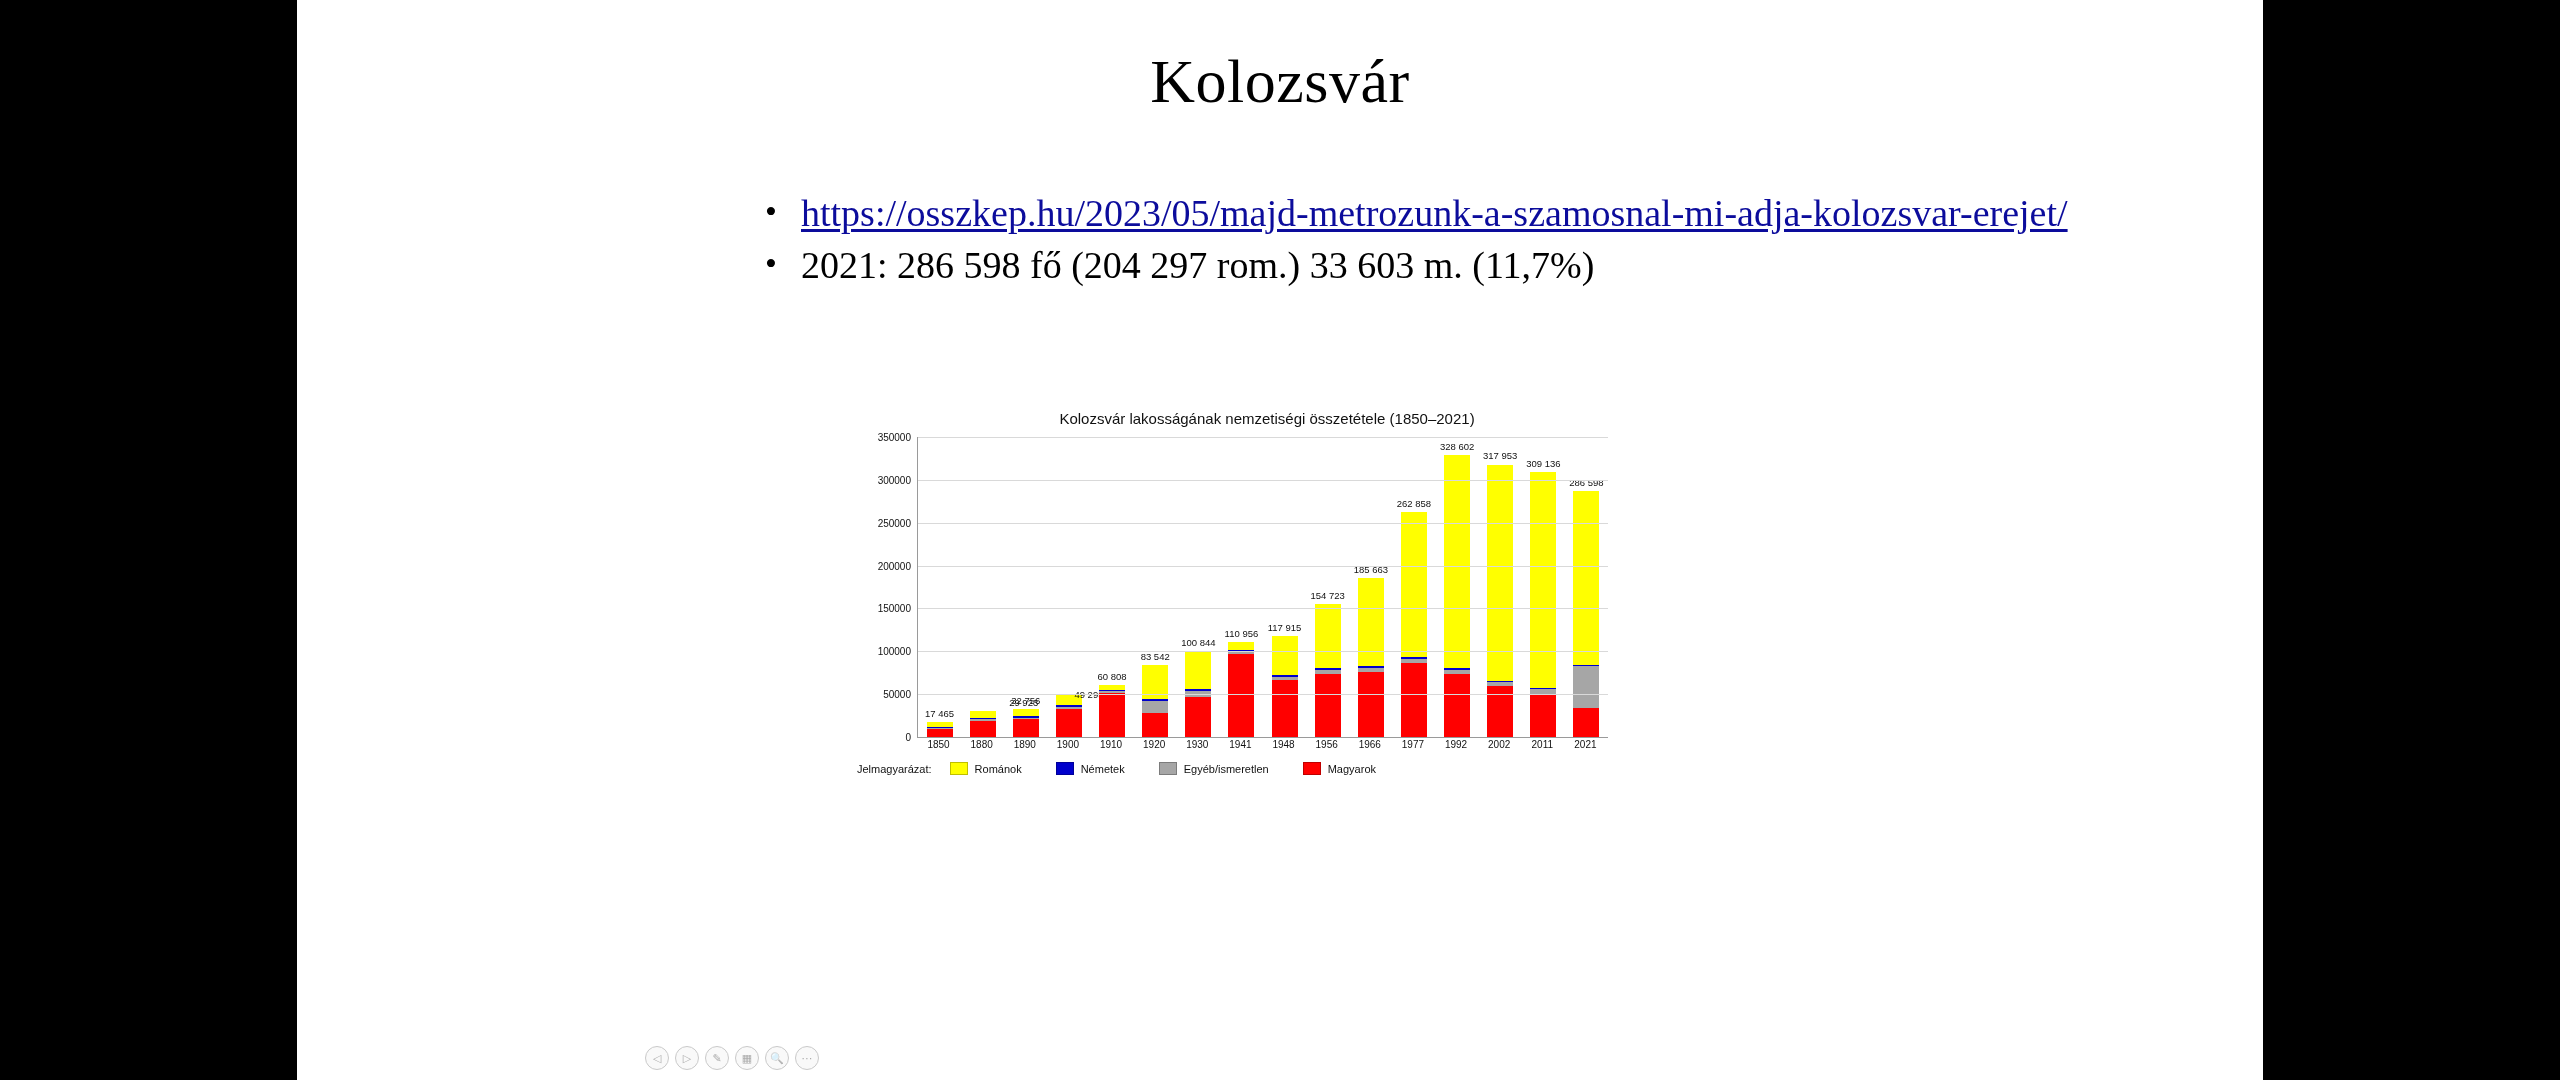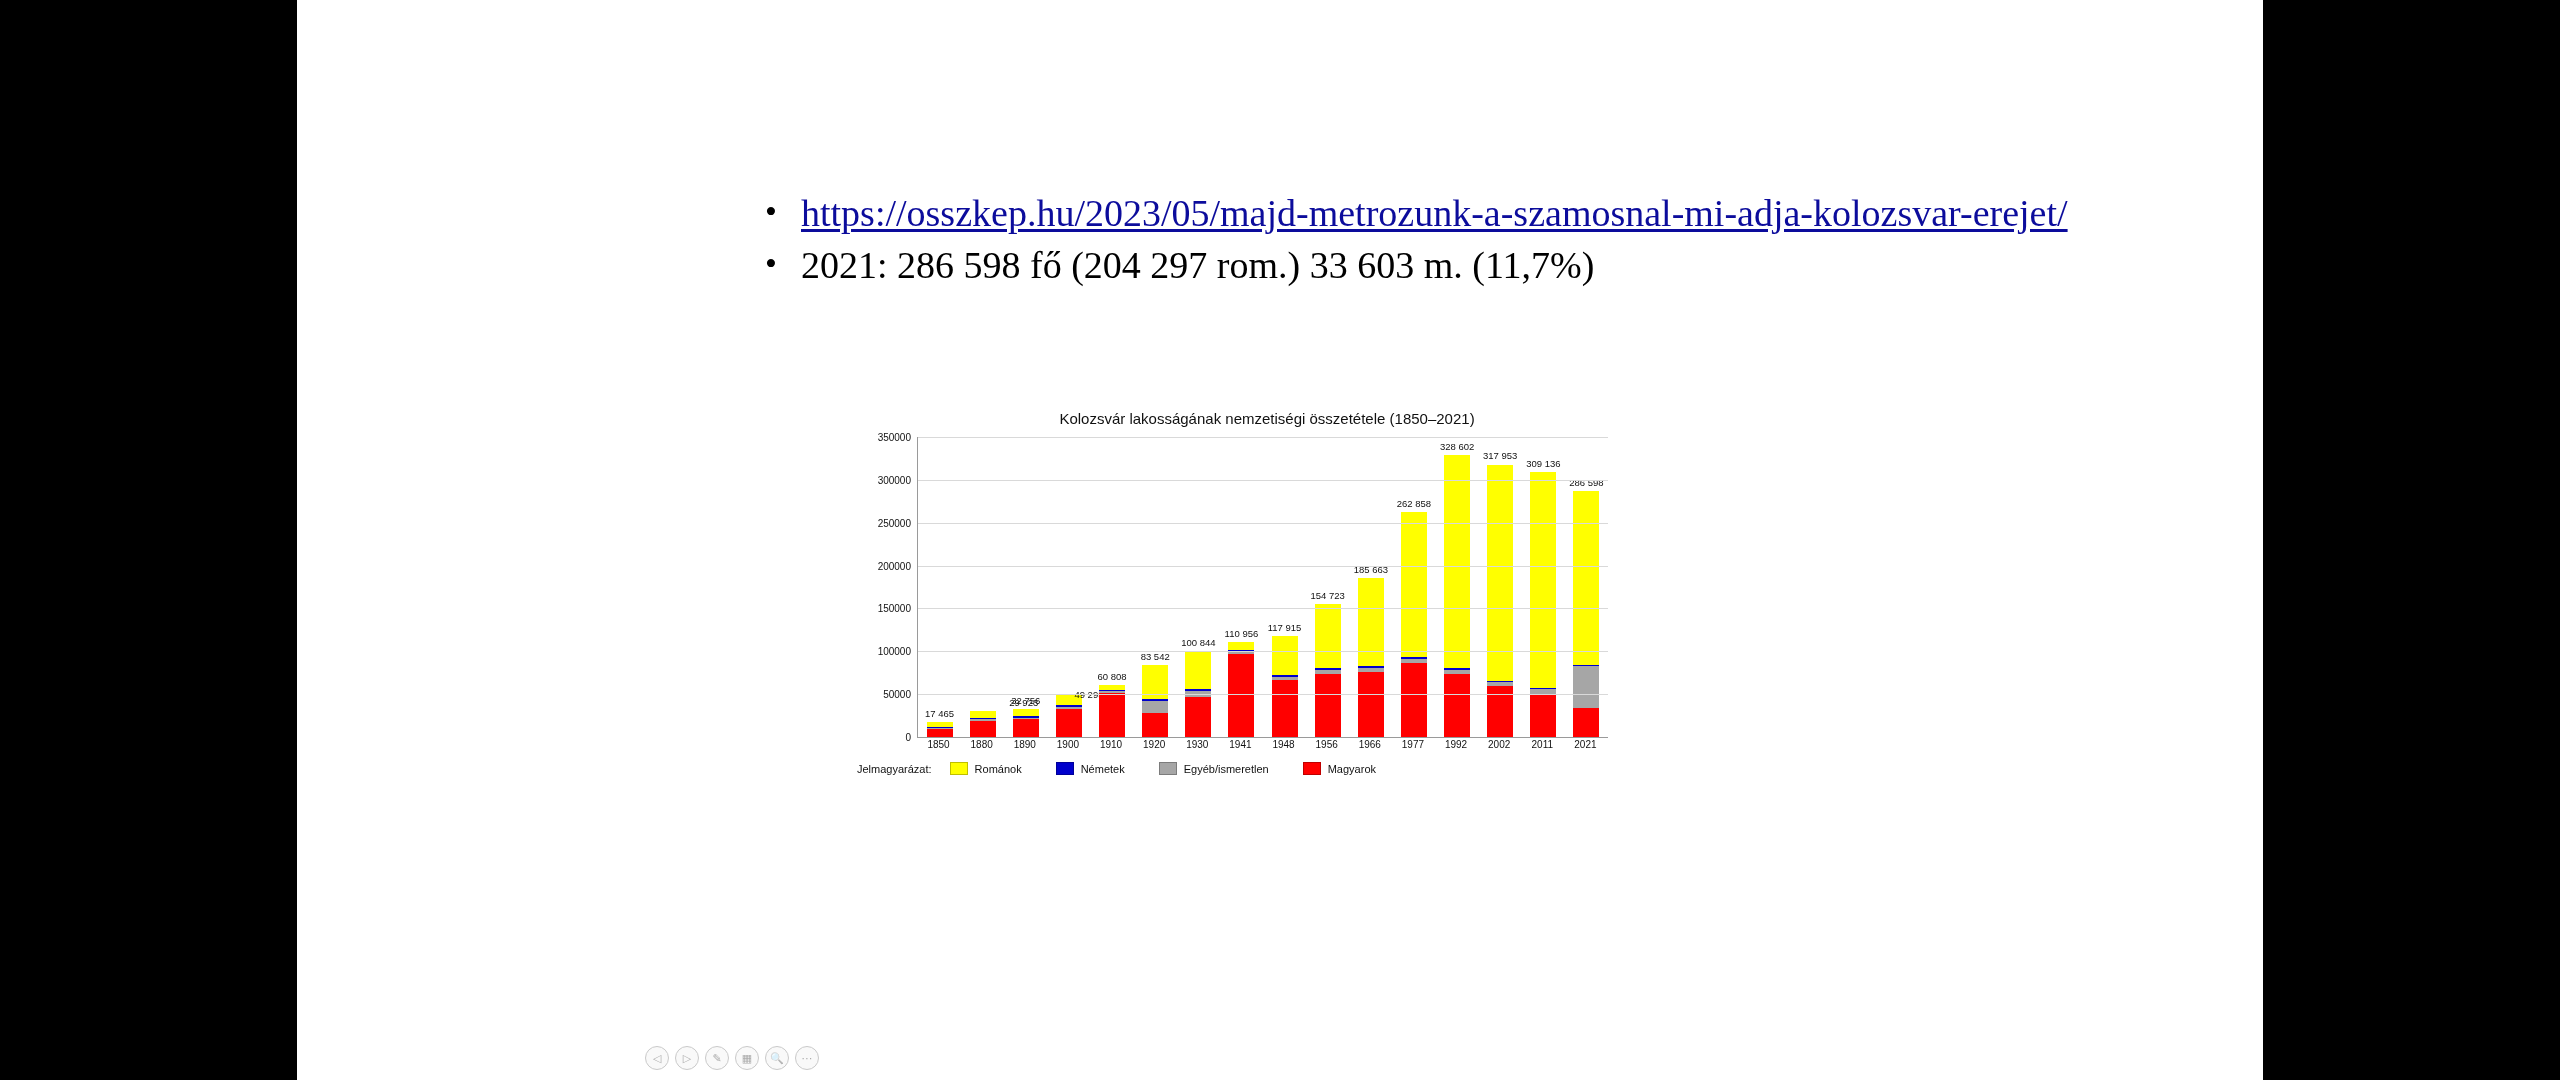--- a/index.html
+++ b/index.html
@@ -201,20 +201,21 @@
     color: #444;
     font-family: "DejaVu Sans", sans-serif;
   }
 </style>
 </head>
 <body>
 
 <div id="stage">
   <div id="slide">
 
+    <div class="slide-title">Kolozsvár</div>
 
     <div class="bullets">
       <div class="bullet">
         <span class="dot">•</span>
         <a href="#">https://osszkep.hu/2023/05/majd-metrozunk-a-szamosnal-mi-adja-kolozsvar-erejet/</a>
       </div>
       <div class="bullet">
         <span class="dot">•</span>
         <span>2021: 286 598 fő (204 297 rom.) 33 603 m. (11,7%)</span>
       </div>

